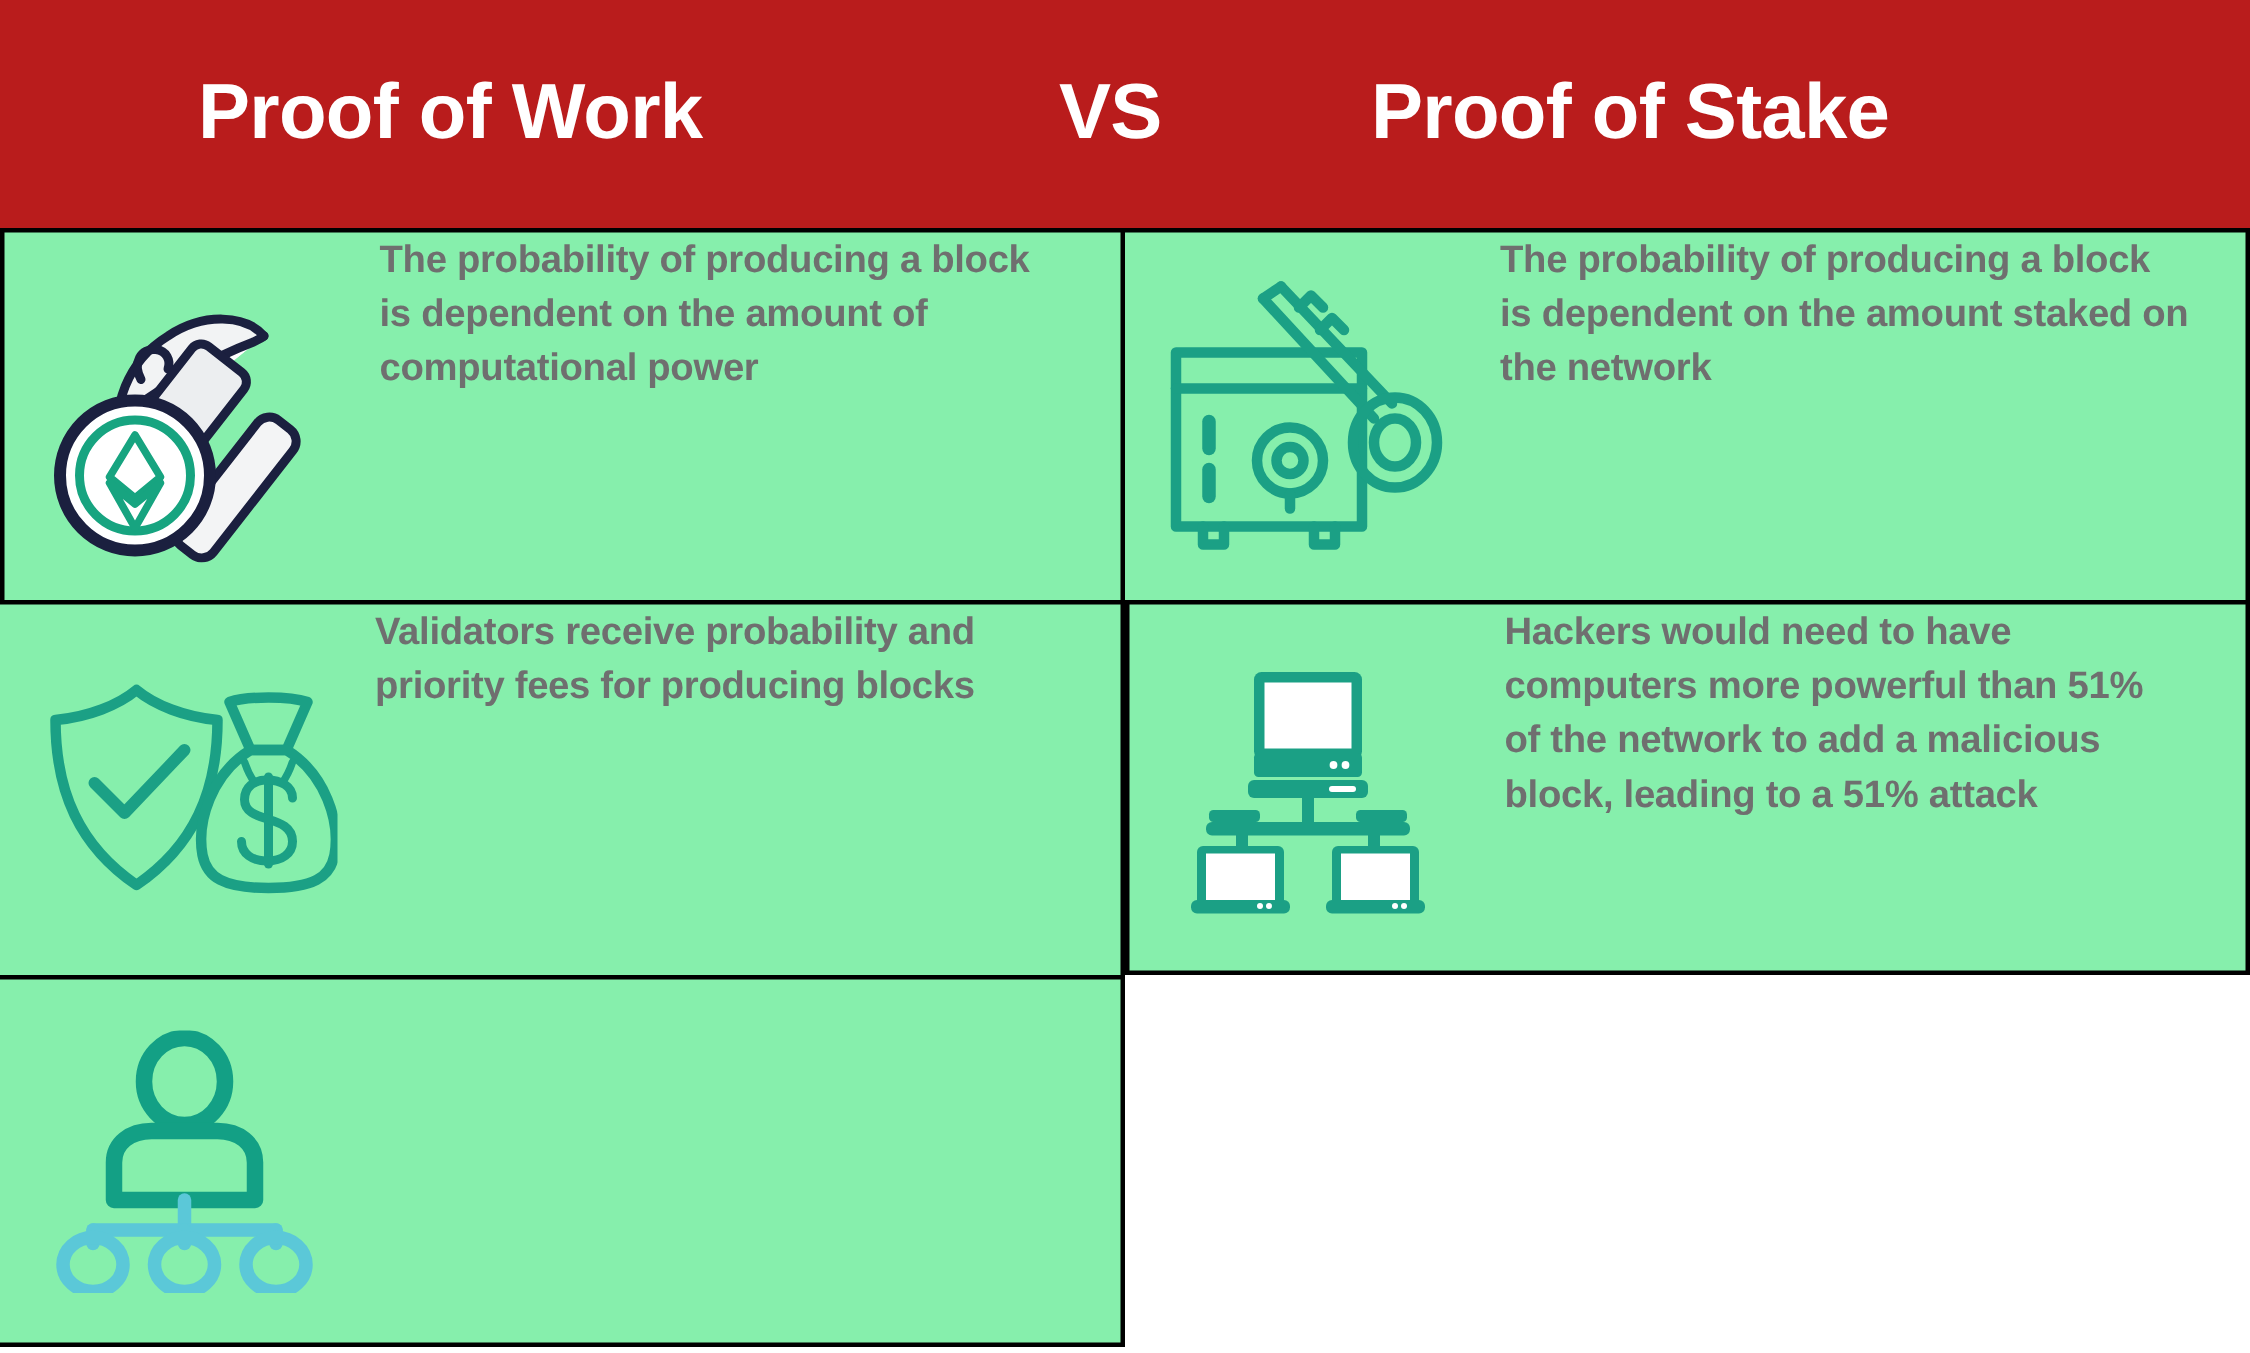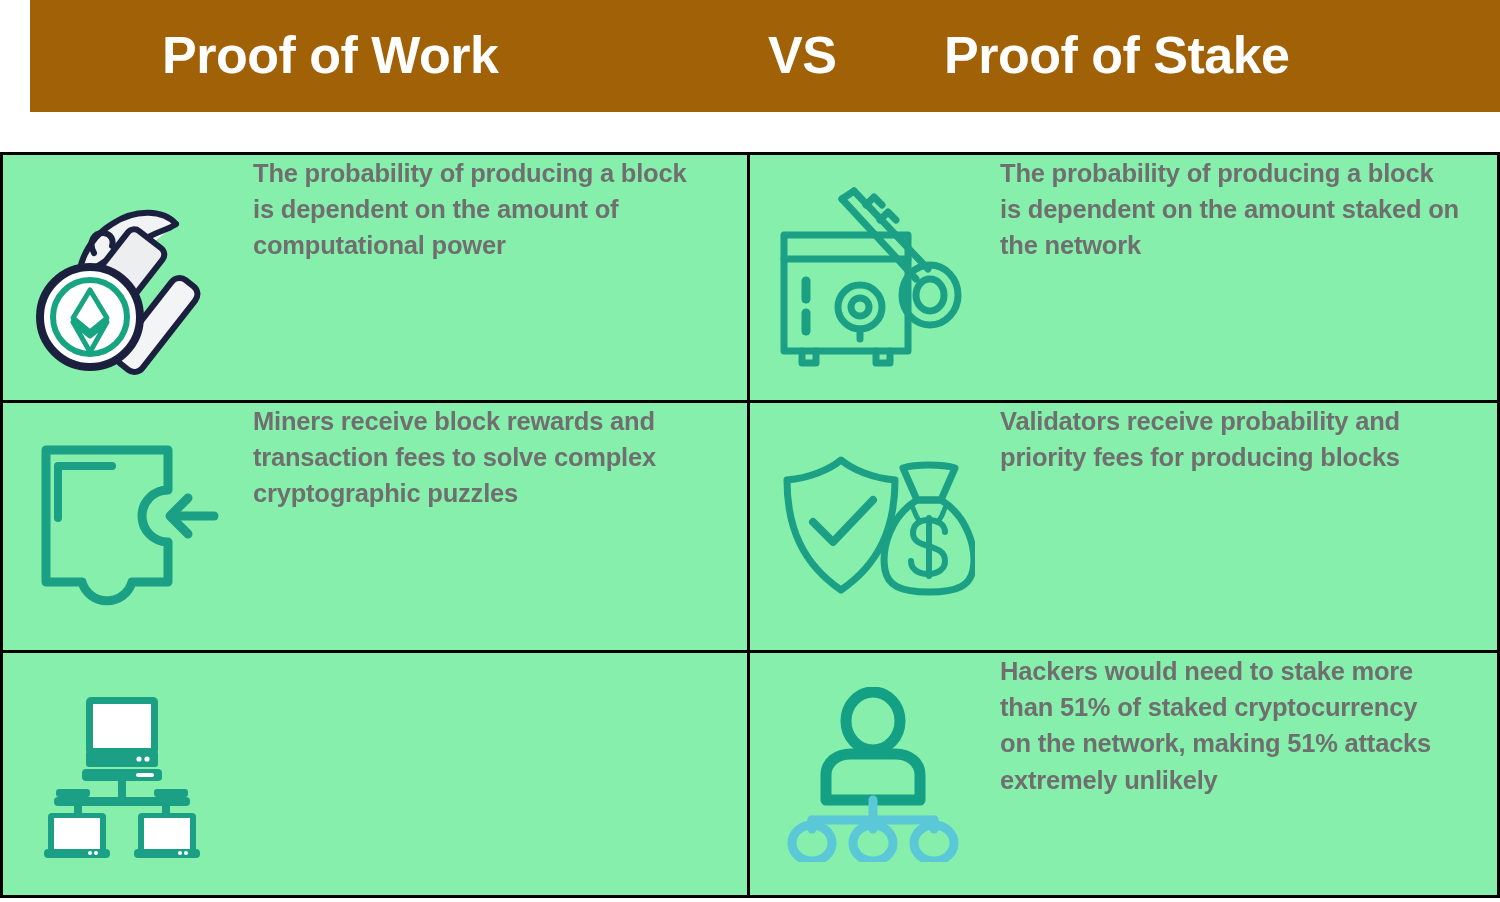--- a/index.html
+++ b/index.html
@@ -15,39 +15,38 @@
   }
   .infographic {
     width: 1500px;
     height: 902px;
     position: relative;
     background: #ffffff;
   }
 
   
   .header {
-    height: 112px;
-    background: #a16207;
+    height: 152px;
+    background: #b91c1c;
     display: flex;
     align-items: center;
     position: relative;
-    margin-left: 30px;
   }
   .header-title {
     color: #ffffff;
     font-size: 52px;
     font-weight: bold;
     letter-spacing: -0.5px;
     white-space: nowrap;
     position: absolute;
     top: 50%;
     transform: translateY(-52%);
   }
   .header-title.left  { left: 132px; }
-  .header-title.vs    { left: 738px; }
+  .header-title.vs    { left: 706px; }
   .header-title.right { left: 914px; }
 
   
   .grid {
     position: absolute;
     top: 152px;
     left: 0;
     width: 1500px;
     height: 746px;
     display: grid;
@@ -151,40 +150,20 @@
             <path d="M110 37 L118 29 L126 37"></path>
 
             <ellipse cx="160" cy="112" rx="28" ry="30"></ellipse>
             <ellipse cx="160" cy="112" rx="14" ry="16"></ellipse>
           </g>
         </svg>
       </div>
       <div class="cell-text">The probability of producing a block is dependent on the amount staked on the network</div>
     </div>
 
-    <div class="cell c-left r-top v-div">
-      <div class="icon-wrap">
-        <svg width="200" height="190" viewBox="0 0 200 190">
-          <g fill="none" stroke="#1ba085" stroke-width="9" stroke-linecap="round" stroke-linejoin="round">
-
-            <path d="M18 18 L140 18 L140 58
-                     A26 26 0 0 0 140 110
-                     L140 150 L104 150
-                     A26 26 0 0 1 54 150
-                     L18 150 Z"></path>
-
-            <path d="M30 86 L30 34 L84 34" stroke-width="8"></path>
-
-            <line x1="186" y1="84" x2="144" y2="84" stroke-width="9"></line>
-            <path d="M160 66 L142 84 L160 102" stroke-width="9"></path>
-          </g>
-        </svg>
-      </div>
-      <div class="cell-text">Miners receive block rewards and transaction fees to solve complex cryptographic puzzles</div>
-    </div>
 
     <div class="cell c-right r-top">
       <div class="icon-wrap">
         <svg width="200" height="150" viewBox="0 0 200 150">
           <g fill="none" stroke="#1ba085" stroke-width="7" stroke-linecap="round" stroke-linejoin="round">
 
             <path d="M12 28 C34 26 54 18 66 8 C78 18 98 26 120 28
                      C120 76 104 112 66 138 C28 112 12 76 12 28 Z"></path>
 
             <path d="M38 70 L58 90 L98 48" stroke-width="8"></path>
@@ -236,20 +215,21 @@
             <circle cx="58" cy="164" r="2" fill="#ffffff"></circle>
 
             <rect x="100" y="124" width="58" height="44" rx="4"></rect>
             <rect x="106" y="129" width="46" height="31" fill="#ffffff"></rect>
             <rect x="96" y="160" width="66" height="9" rx="4"></rect>
             <circle cx="142" cy="164" r="2" fill="#ffffff"></circle>
             <circle cx="148" cy="164" r="2" fill="#ffffff"></circle>
           </g>
         </svg>
       </div>
+      <div class="cell-text narrow">Hackers would need to have computers more powerful than 51% of the network to add a malicious block, leading to a 51% attack</div>
     </div>
 
     <div class="cell c-right r-top r-bottom">
       <div class="icon-wrap">
         <svg width="180" height="175" viewBox="0 0 180 175">
 
           <g fill="none" stroke="#13a085" stroke-width="11" stroke-linecap="round" stroke-linejoin="round">
             <ellipse cx="88" cy="34" rx="27" ry="29"></ellipse>
             <path d="M41 113 L41 88 C41 75 52 67 66 67 L110 67
                      C124 67 135 75 135 88 L135 113 Z"></path>
@@ -260,17 +240,16 @@
             <line x1="27" y1="133" x2="149" y2="133"></line>
             <line x1="27" y1="133" x2="27" y2="142"></line>
             <line x1="88" y1="133" x2="88" y2="142"></line>
             <line x1="149" y1="133" x2="149" y2="142"></line>
             <ellipse cx="27" cy="156" rx="20" ry="18"></ellipse>
             <ellipse cx="88" cy="156" rx="20" ry="18"></ellipse>
             <ellipse cx="149" cy="156" rx="20" ry="18"></ellipse>
           </g>
         </svg>
       </div>
-      <div class="cell-text narrow">Hackers would need to stake more than 51% of staked cryptocurrency on the network, making 51% attacks extremely unlikely</div>
     </div>
 
   </div>
 </div>
 
 </body></html>

